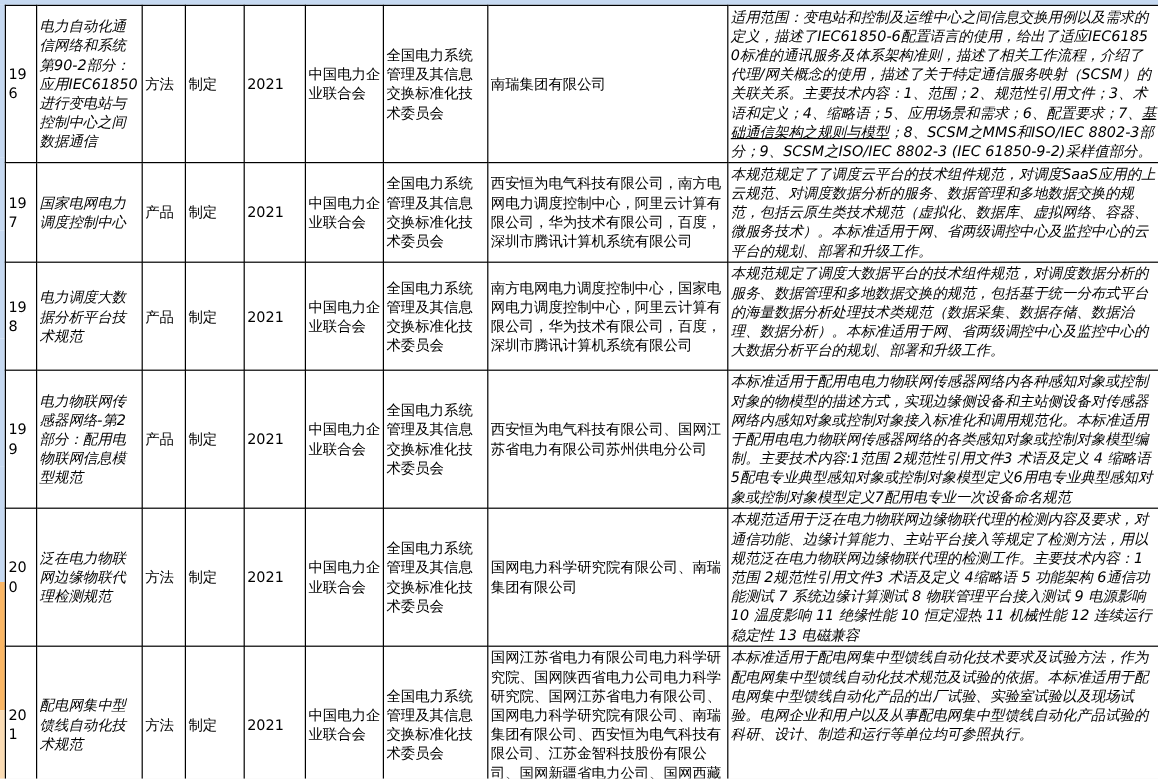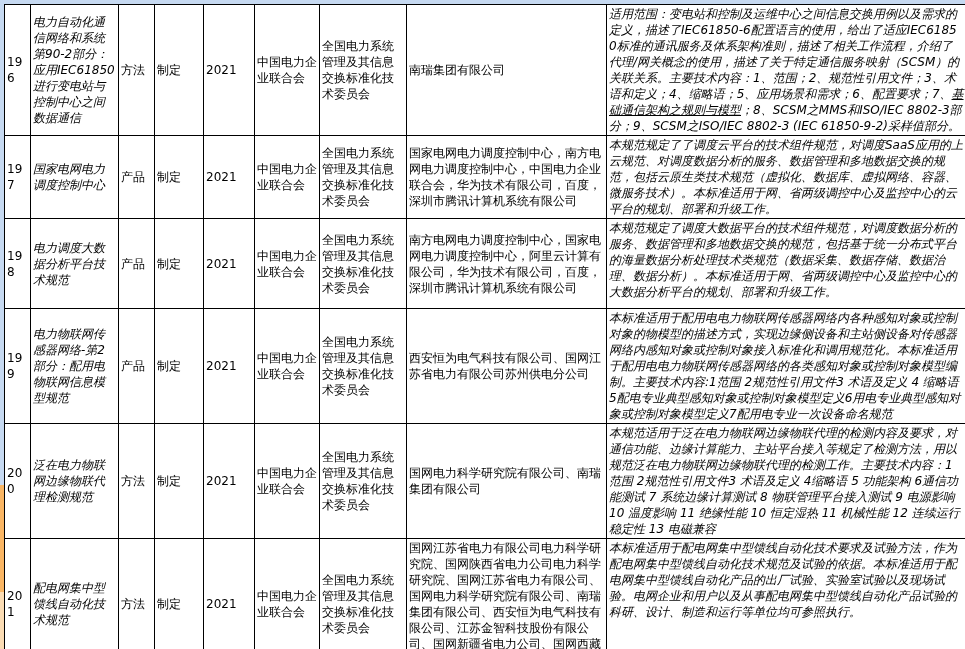--- a/index.html
+++ b/index.html
@@ -64,21 +64,21 @@
         <td class="c-scope"><span>适用范围：变电站和控制及运维中心之间信息交换用例以及需求的定义，描述了IEC61850-6配置语言的使用，给出了适应IEC61850标准的通讯服务及体系架构准则，描述了相关工作流程，介绍了代理/网关概念的使用，描述了关于特定通信服务映射（SCSM）的关联关系。主要技术内容：1、范围；2、规范性引用文件；3、术语和定义；4、缩略语；5、应用场景和需求；6、配置要求；7、</span><span class="u">基础通信架构之规则与模型</span><span>；8、SCSM之MMS和ISO/IEC 8802-3部分；9、SCSM之ISO/IEC 8802-3 (IEC 61850-9-2)采样值部分。</span></td>
       </tr>
       <tr class="r1">
         <td class="c-num">197</td>
         <td class="c-name">国家电网电力调度控制中心</td>
         <td class="c-type">产品</td>
         <td class="c-action">制定</td>
         <td class="c-year">2021</td>
         <td class="c-org">中国电力企业联合会</td>
         <td class="c-committee">全国电力系统管理及其信息交换标准化技术委员会</td>
-        <td class="c-drafters">国家电网电力调度控制中心，南方电网电力调度控制中心，中国电力企业联合会，华为技术有限公司，百度，深圳市腾讯计算机系统有限公司</td>
+        <td class="c-drafters">西安恒为电气科技有限公司，南方电网电力调度控制中心，阿里云计算有限公司，华为技术有限公司，百度，深圳市腾讯计算机系统有限公司</td>
         <td class="c-scope"><span>本规范规定了了调度云平台的技术组件规范，对调度SaaS应用的上云规范、对调度数据分析的服务、数据管理和多地数据交换的规范，包括云原生类技术规范（虚拟化、数据库、虚拟网络、容器、微服务技术）。本标准适用于网、省两级调控中心及监控中心的云平台的规划、部署和升级工作。</span><span class="u"></span><span></span></td>
       </tr>
       <tr class="r2">
         <td class="c-num">198</td>
         <td class="c-name">电力调度大数据分析平台技术规范</td>
         <td class="c-type">产品</td>
         <td class="c-action">制定</td>
         <td class="c-year">2021</td>
         <td class="c-org">中国电力企业联合会</td>
         <td class="c-committee">全国电力系统管理及其信息交换标准化技术委员会</td>

